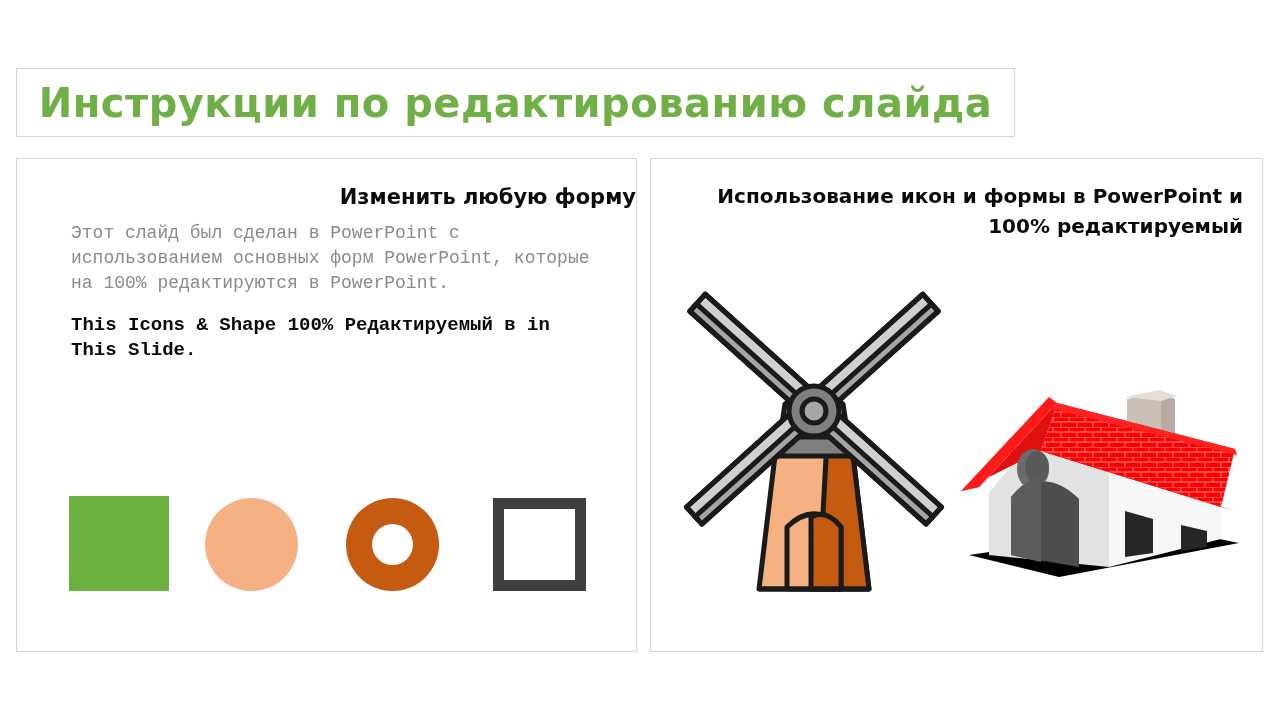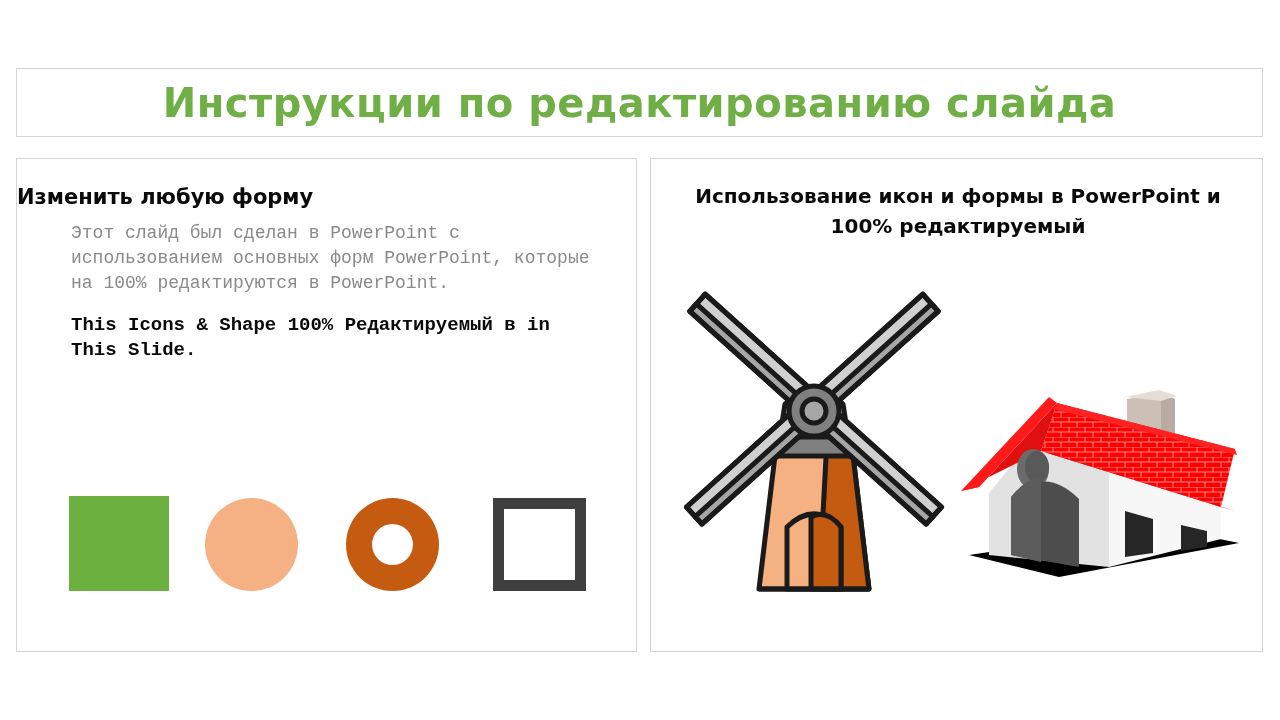--- a/index.html
+++ b/index.html
@@ -13,21 +13,21 @@
     position: relative;
     overflow: hidden;
     font-family: "DejaVu Sans", "Liberation Sans", sans-serif;
   }
 
   
   .title-box {
     position: absolute;
     left: 16px;
     top: 68px;
-    width: 1247px;
+    width: 999px;
     height: 69px;
     border: 1px solid #d4d4d4;
     box-sizing: border-box;
     background: #ffffff;
     display: flex;
     align-items: center;
     justify-content: center;
   }
   .title-text {
     color: #6FAF46;
@@ -58,21 +58,21 @@
     width: 613px;
     height: 494px;
   }
 
   
   .left-heading {
     position: absolute;
     left: 0;
     top: 26px;
     width: 100%;
-    text-align: left;
+    text-align: right;
     font-size: 21px;
     font-weight: bold;
     color: #0a0a0a;
   }
   .body-block {
     position: absolute;
     left: 54px;
     width: 520px;
     font-family: Liberation Mono, monospace;
   }
@@ -143,21 +143,21 @@
     box-sizing: border-box;
     background: #ffffff;
   }
 
   
   .right-heading {
     position: absolute;
     left: 22px;
     top: 22px;
     width: 570px;
-    text-align: center;
+    text-align: right;
     font-size: 20px;
     font-weight: bold;
     color: #0a0a0a;
     line-height: 30px;
   }
   .illustration-windmill {
     position: absolute;
     left: 8px;
     top: 130px;
     width: 310px;

